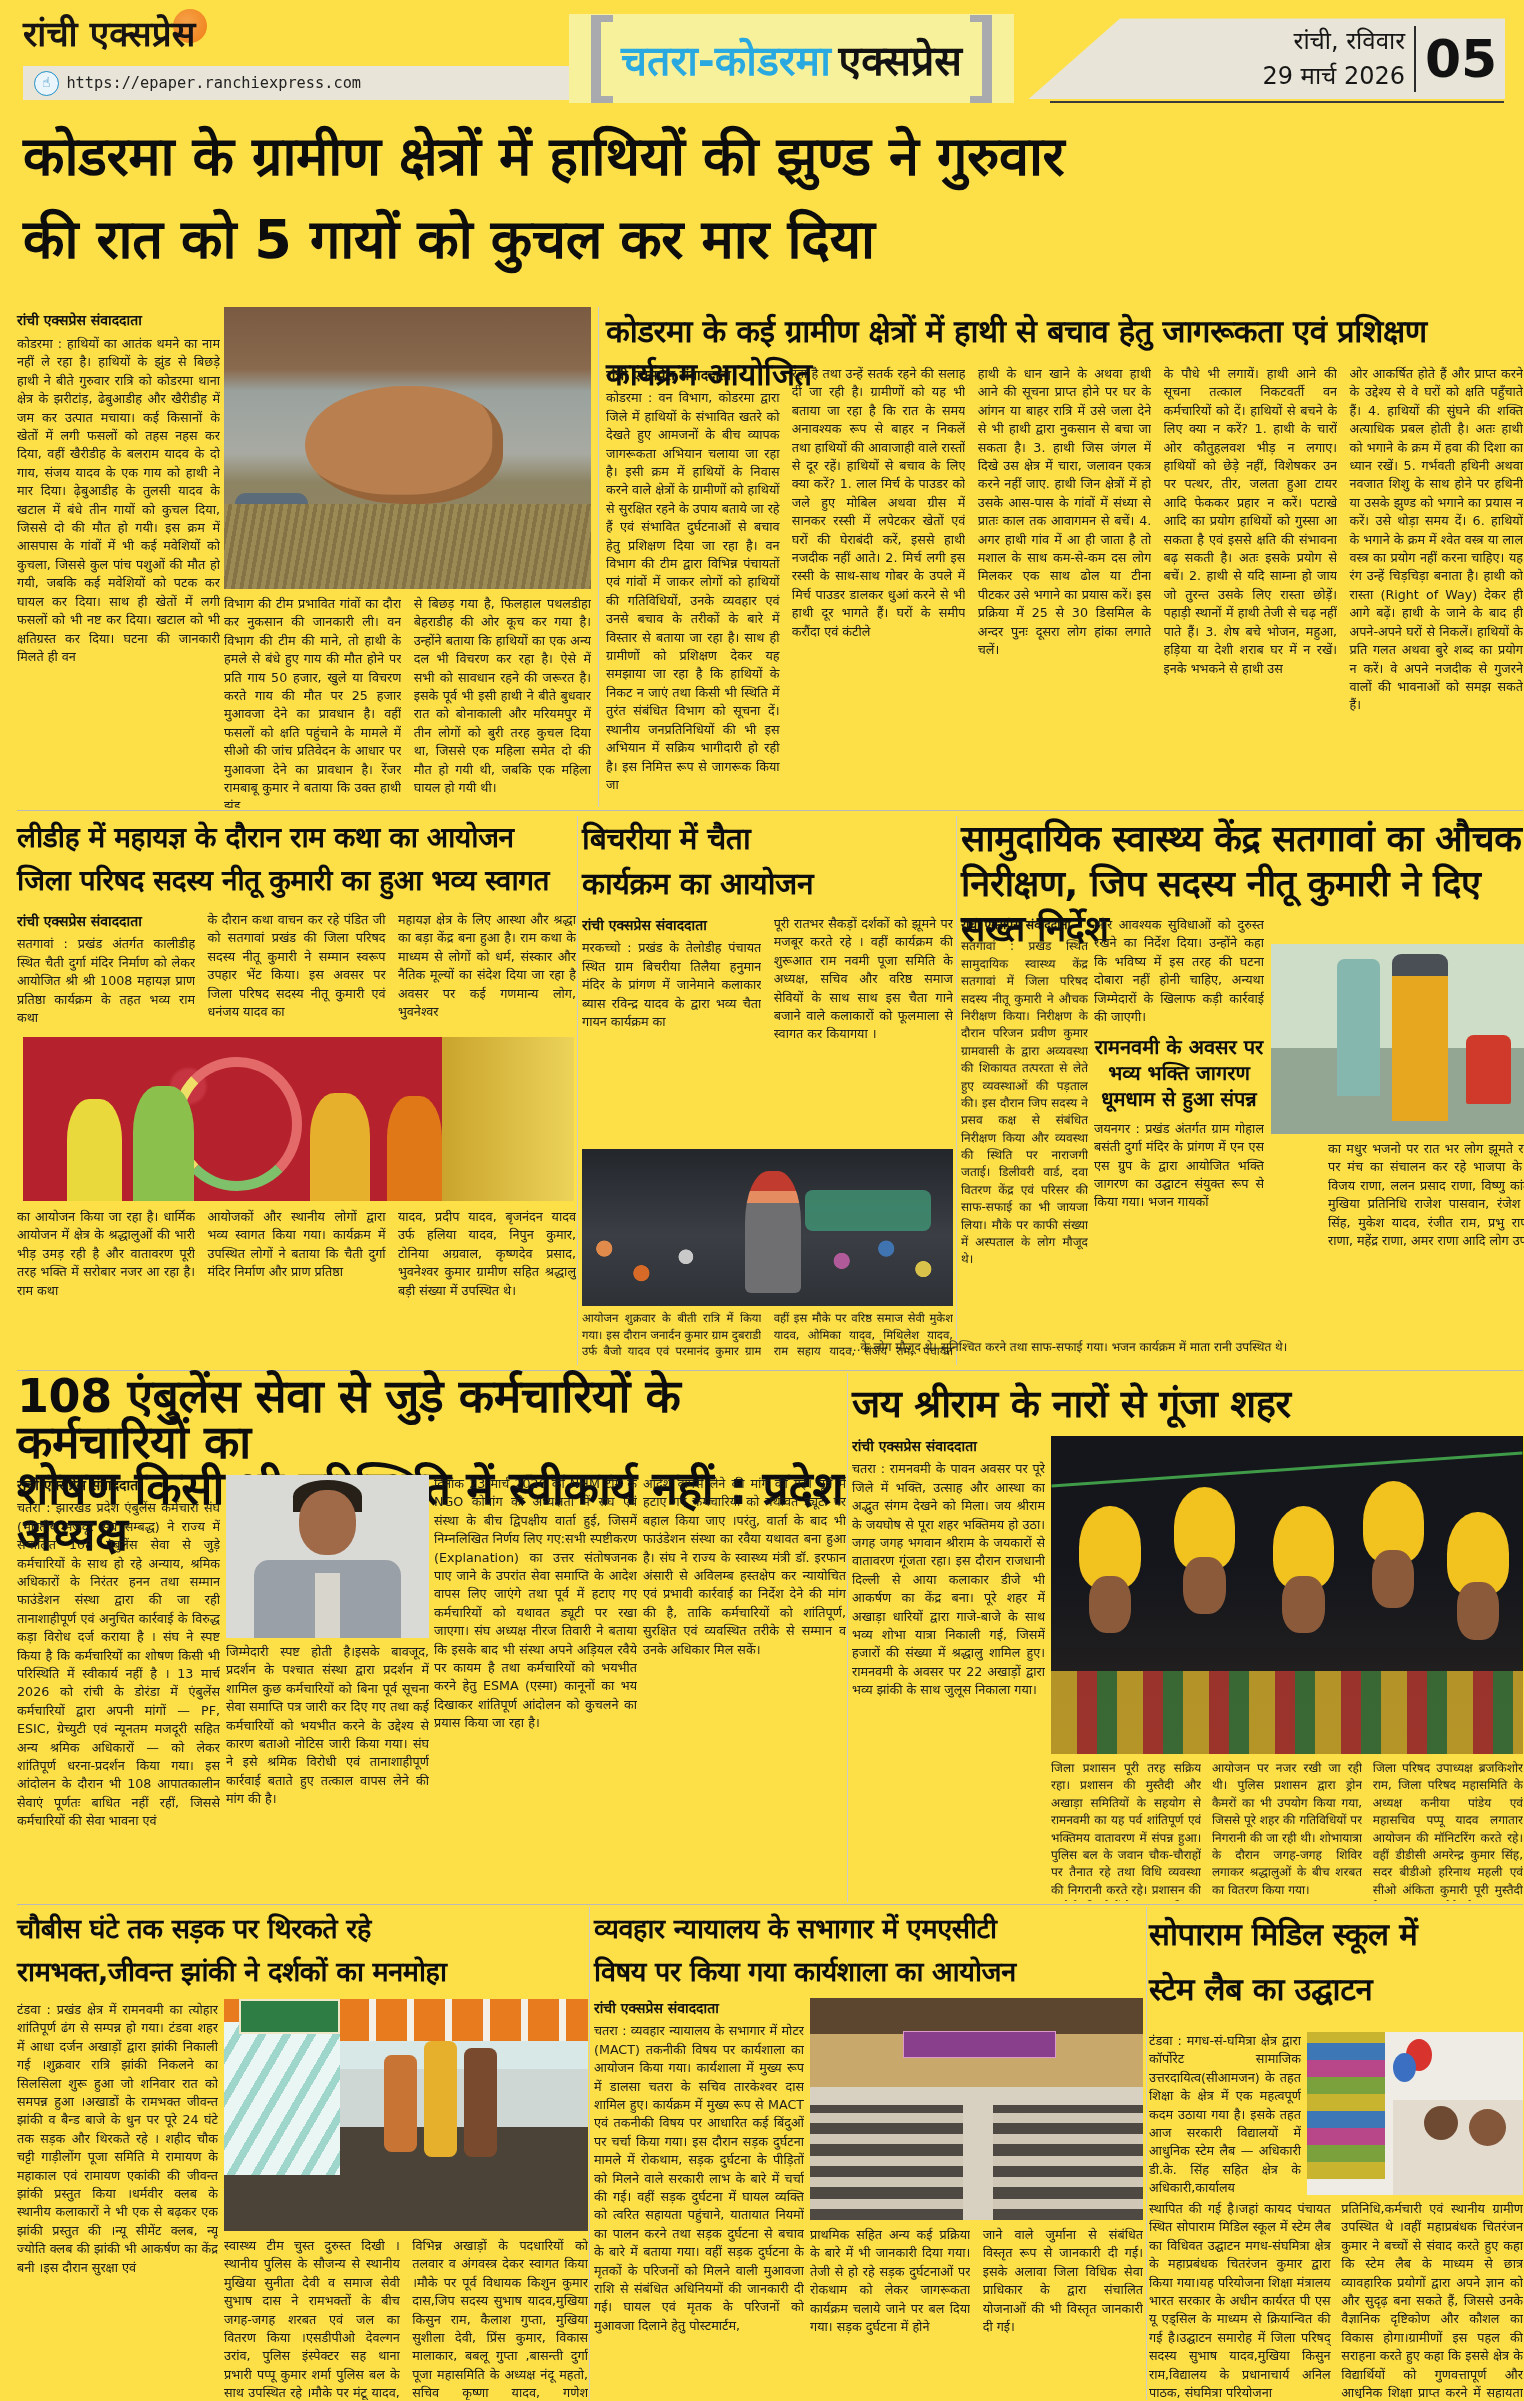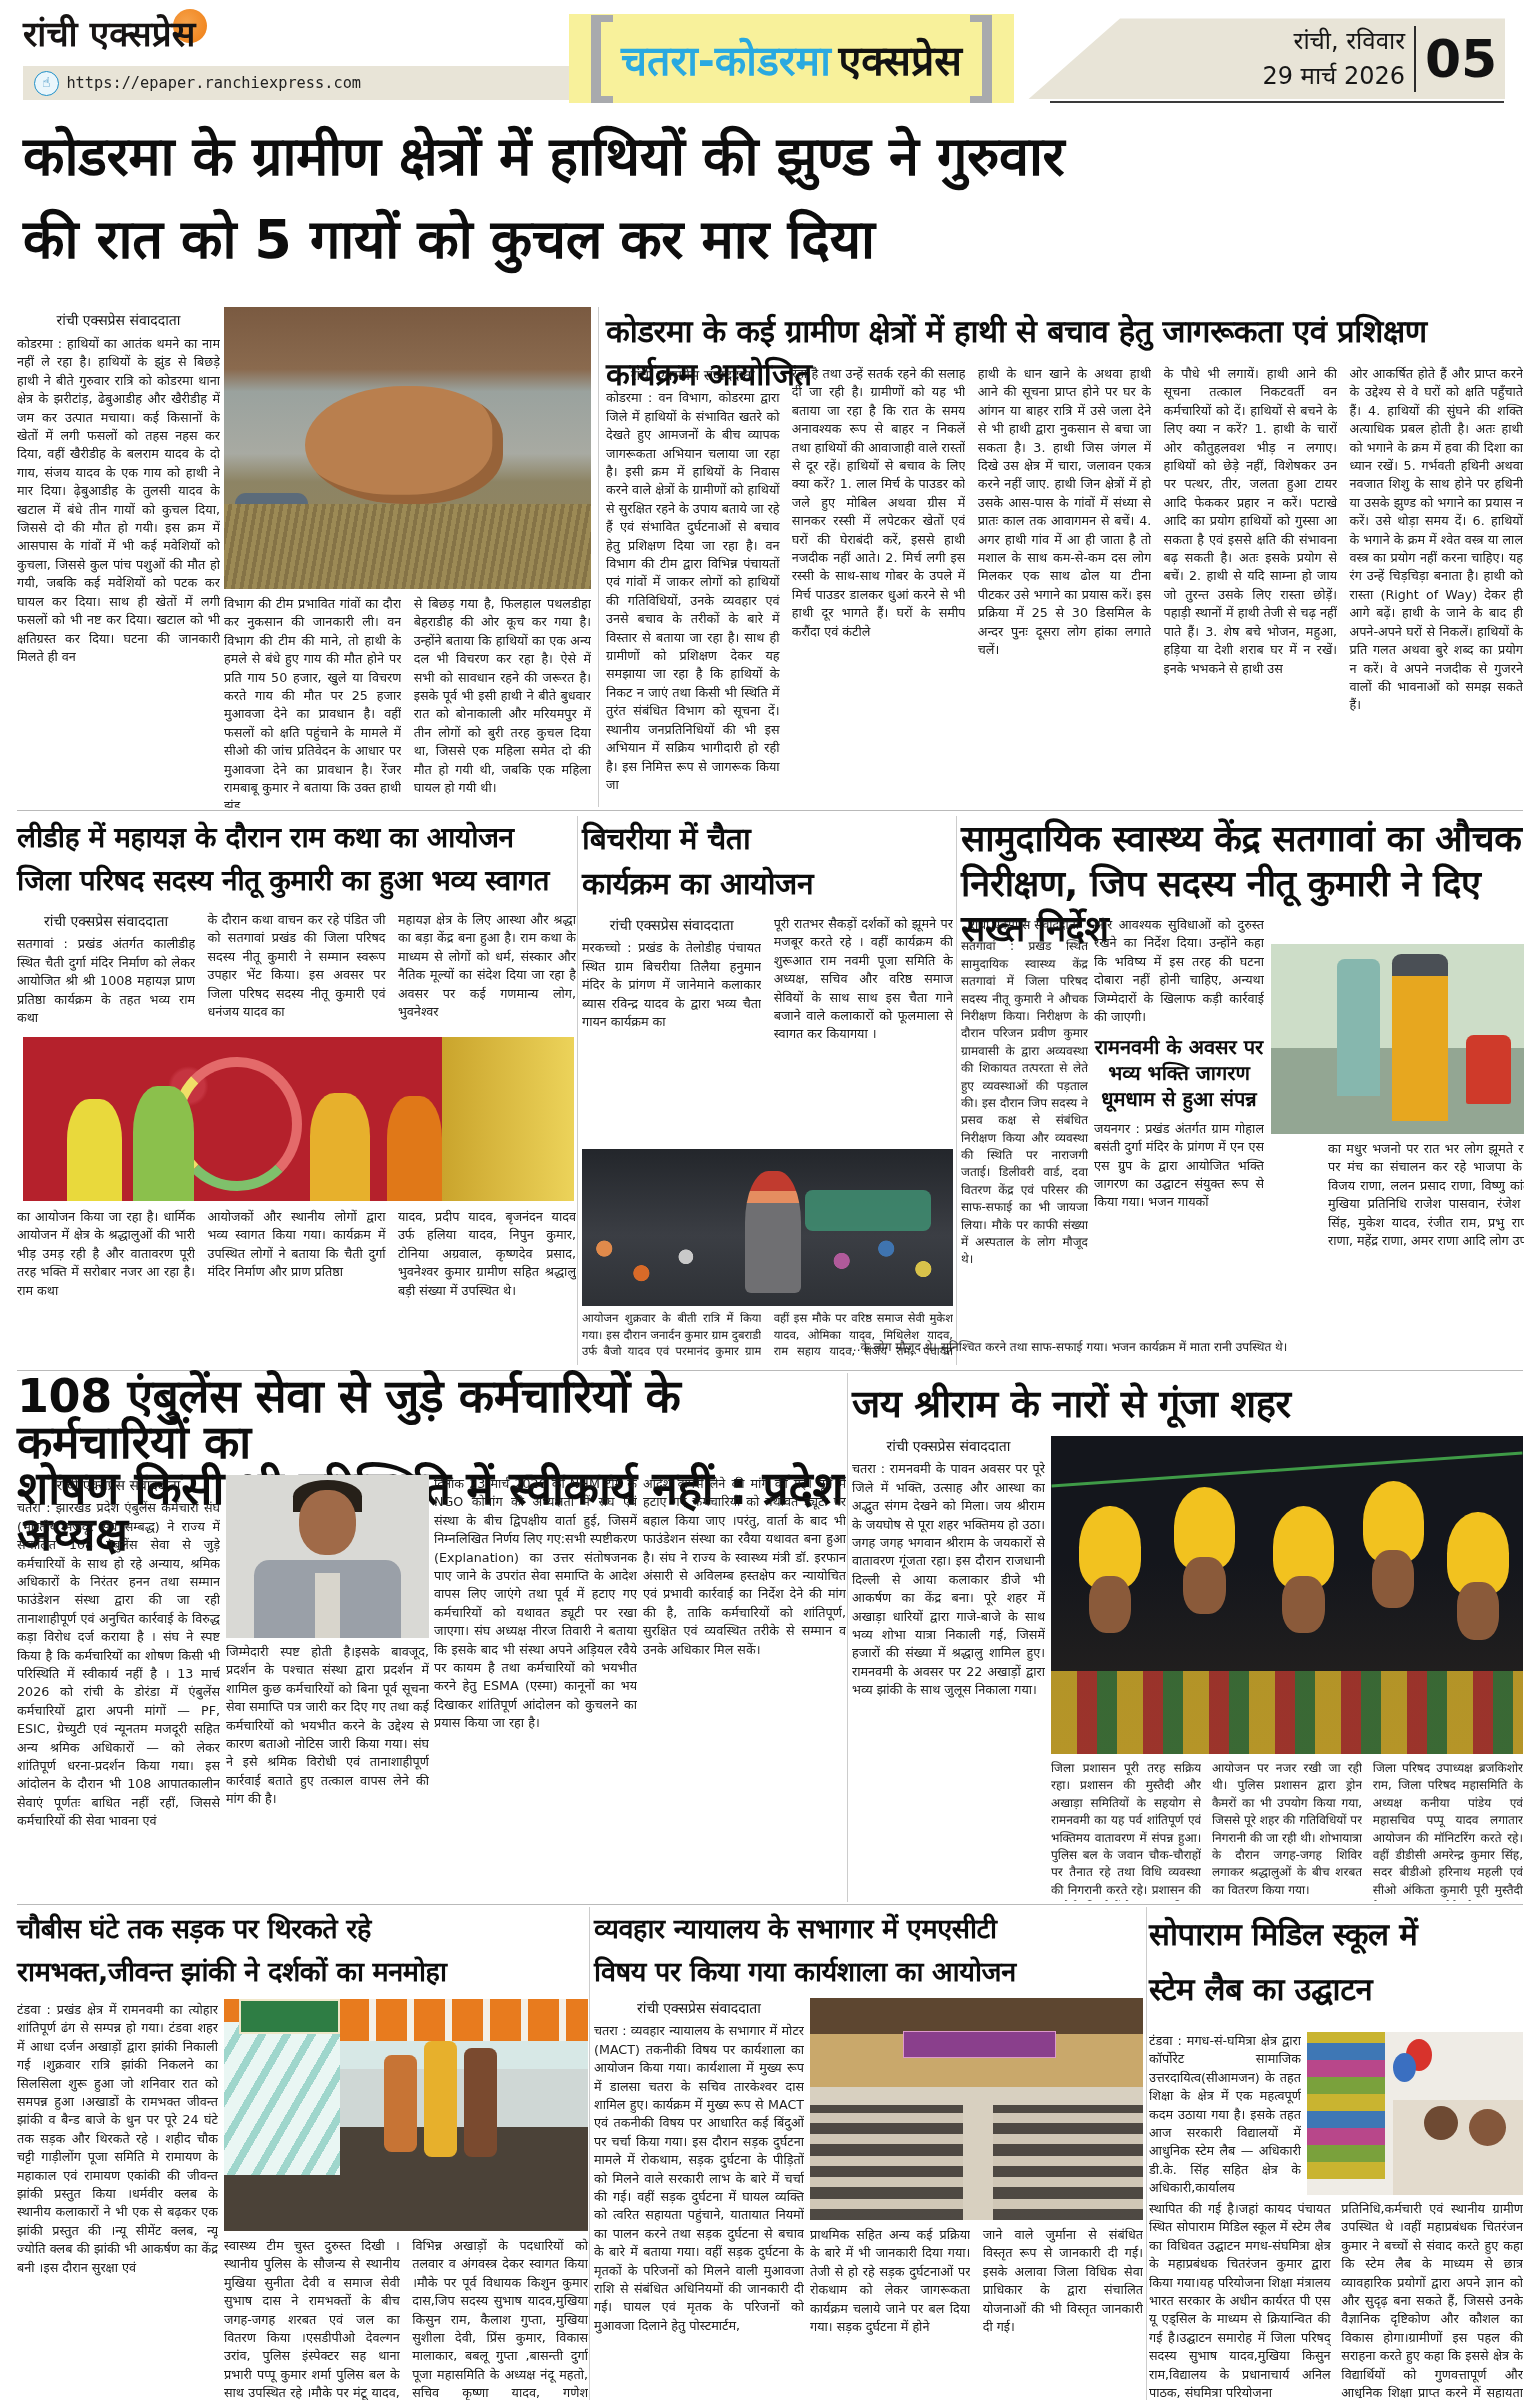--- a/index.html
+++ b/index.html
@@ -1,20 +1,20 @@
 <!DOCTYPE html>
 <html lang="hi" style="font-size:12.3px"><head>
 <meta charset="utf-8">
 <style>
   html,body{margin:0;padding:0;background:#888;}
-  .page{position:relative;width:1524px;height:2401px;background:#ffffff;
+  .page{position:relative;width:1524px;height:2401px;background:#fde047;
         font-family:"DejaVu Sans",sans-serif;color:#1c1c1c;overflow:hidden;}
   .abs{position:absolute;}
   .headline{font-weight:800;color:#0d0d0d;text-align:left;letter-spacing:-0.4px;}
-  .byline{font-weight:400;font-size:14px;text-align:center;margin-bottom:5.4px;color:#111;}
+  .byline{font-weight:700;font-size:14px;margin-bottom:5.4px;color:#111;}
   .body-txt{font-size:12.7px;line-height:1.45;text-align:justify;color:#1b1b1b;}
   .cols{display:flex;gap:12.3px;}
   .cols .col{flex:1;overflow:hidden;}
   .clip{overflow:hidden;}
   .h-rule{position:absolute;background:#b9b9b9;height:0.8px;}
   .v-rule{position:absolute;background:#cccccc;width:0.8px;}
 
   
   .logo-wrap{left:23px;top:10.7px;width:330px;height:51px;}
   .logo-circle{position:absolute;left:150px;top:-1.5px;width:34px;height:34px;border-radius:50%;

